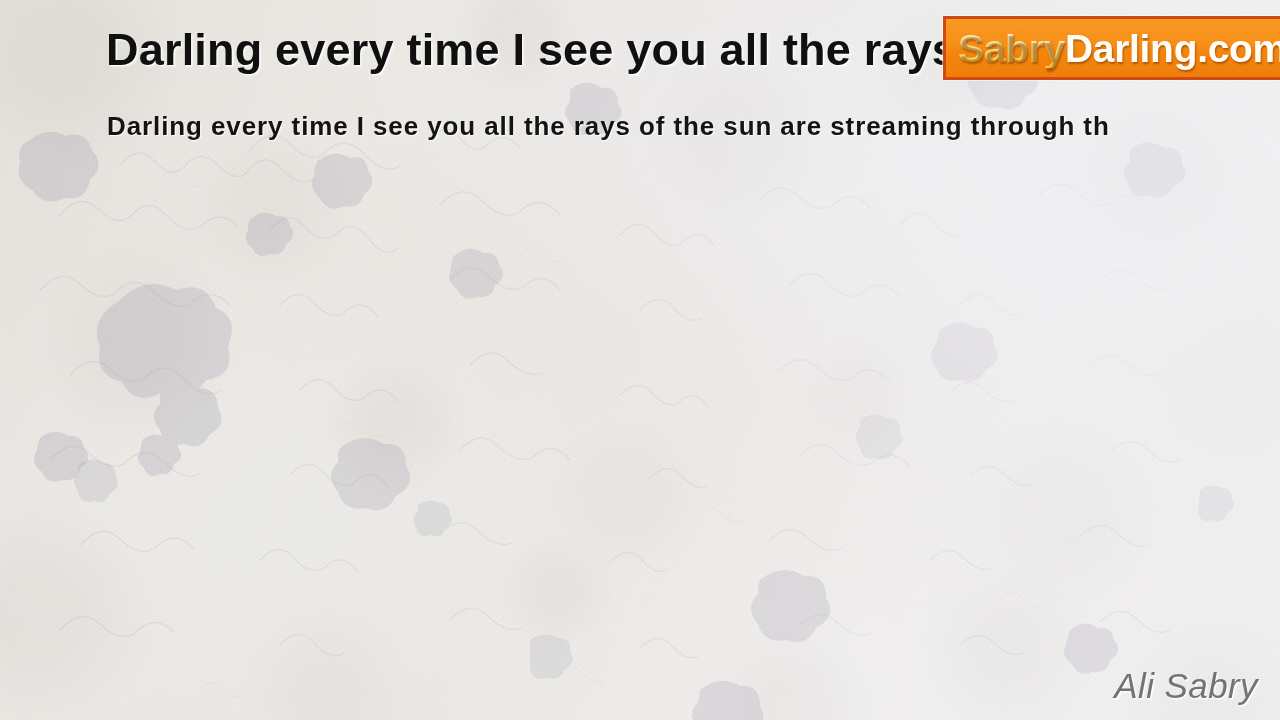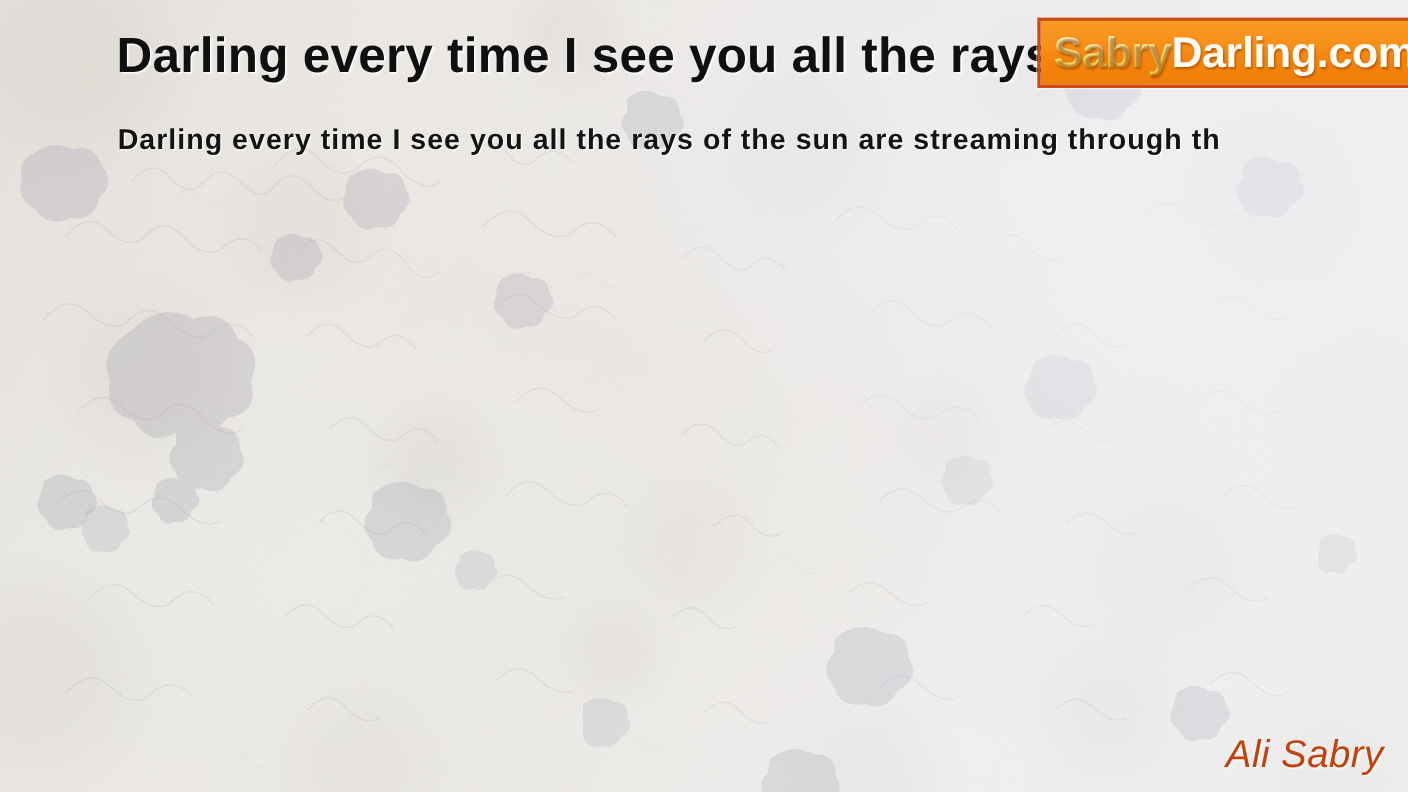--- a/index.html
+++ b/index.html
@@ -122,21 +122,21 @@
       1px 1px 2px rgba(255,255,255,0.5);
   }
 
   .author {
     position: absolute;
     right: 22px;
     bottom: 14px;
     font-size: 35px;
     font-style: italic;
     font-weight: normal;
-    color: #c2410c;
+    color: #737373;
     white-space: nowrap;
     letter-spacing: 0.4px;
     text-shadow:
       1px 1px 0 rgba(255,255,255,0.85),
       2px 2px 2px rgba(255,255,255,0.5);
   }
 
   
   .watermark {
     position: absolute;

